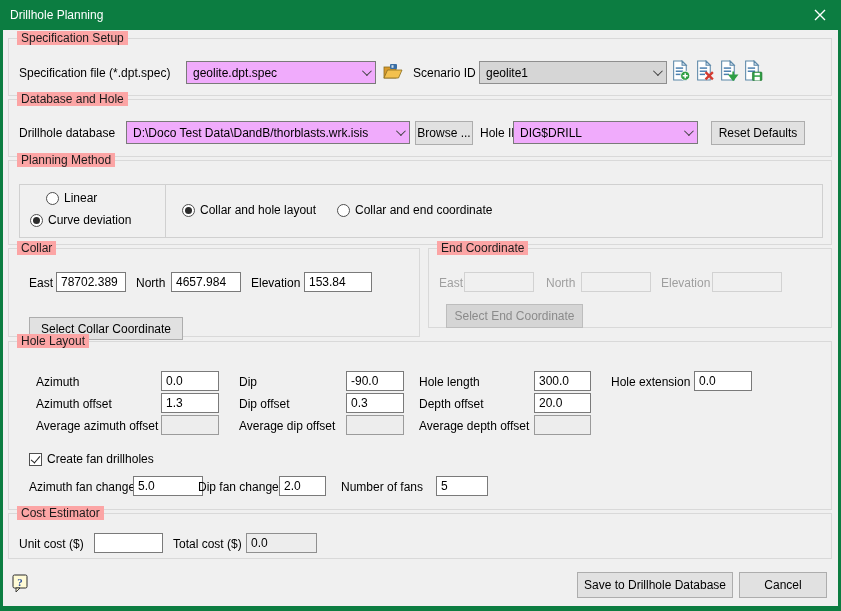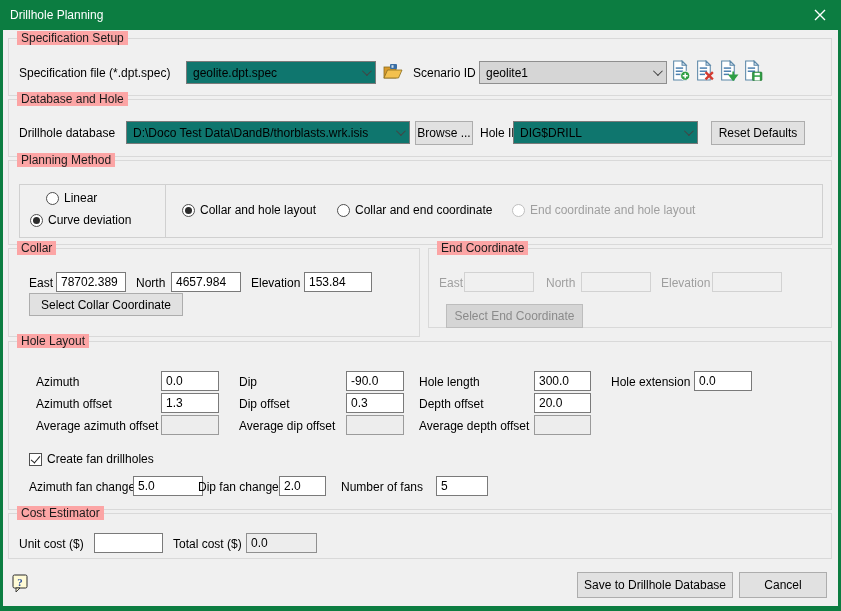--- a/index.html
+++ b/index.html
@@ -13,21 +13,21 @@
                align-items:center; justify-content:center; cursor:pointer; }
   .body { position:absolute; top:30px; left:3px; width:835px; height:576px; background:#f0f0f0; }
 
   .group { position:absolute; border:1px solid #d9d9d9; }
   .gtitle { position:absolute; top:-8px; left:8px; background:#fca5a5; padding:0 4px;
             font-size:12px; color:#1b1b1b; white-space:nowrap; }
 
   .lbl { position:absolute; font-size:12px; color:#000; white-space:nowrap; }
   .lbl.dis { color:#9f9f9f; }
 
-  .combo { position:absolute; height:23px; background:#0f766e; border:1px solid #7a7a7a;
+  .combo { position:absolute; height:23px; background:#f0abfc; border:1px solid #7a7a7a;
            display:flex; align-items:center; padding:0 6px; font-size:12px; cursor:default; }
   .combo.gray { background:#d6d6d6; border-color:#8f8f8f; }
   .chev { margin-left:auto; width:7px; height:7px; border-right:1.4px solid #444;
           border-bottom:1.4px solid #444; transform:rotate(45deg) translateY(-2px); flex:none; }
 
   .tb { position:absolute; height:20px; border:1px solid #7a7a7a; background:#fff;
         font-size:12px; padding:0 4px; font-family:inherit; color:#000; }
   .tb.avg { background:#ededed; border-color:#9b9b9b; }
   .tb.off { background:#f0f0f0; border-color:#d2d2d2; }
   .tb.ro  { background:#ededed; border-color:#8f8f8f; }
@@ -166,37 +166,33 @@
           <span class="radio sel"></span>
           <span>Curve deviation</span>
         </div>
         <div class="radio-row" style="left:162px; top:18px;">
           <span class="radio sel"></span>
           <span>Collar and hole layout</span>
         </div>
         <div class="radio-row" style="left:317px; top:18px;">
           <span class="radio"></span>
           <span>Collar and end coordinate</span>
-        </div>
-        <div class="radio-row disab" style="left:492px; top:18px;">
-          <span class="radio disab"></span>
-          <span>End coordinate and hole layout</span>
         </div>
       </div>
     </div>
 
     <div class="group" style="left:5px; top:218px; width:412px; height:89px;">
       <span class="gtitle">Collar</span>
       <span class="lbl" style="left:20px; top:27px;">East</span>
       <input class="tb" style="left: 47px; top: 23px; width: 70px;" value="78702.389">
       <span class="lbl" style="left:127px; top:27px;">North</span>
       <input class="tb" style="left: 162px; top: 23px; width: 70px;" value="4657.984">
       <span class="lbl" style="left:242px; top:27px;">Elevation</span>
       <input class="tb" style="left: 295px; top: 23px; width: 68px;" value="153.84">
-      <button class="btn" style="left:20px; top:44px; width:154px; height:23px;">Select Collar Coordinate</button>
+      <button class="btn" style="left:20px; top:68px; width:154px; height:23px;">Select Collar Coordinate</button>
     </div>
 
     <div class="group" style="left:425px; top:218px; width:404px; height:80px;">
       <span class="gtitle">End Coordinate</span>
       <span class="lbl dis" style="left:10px; top:27px;">East</span>
       <input class="tb off" style="left: 35px; top: 23px; width: 70px;" disabled="" value="">
       <span class="lbl dis" style="left:117px; top:27px;">North</span>
       <input class="tb off" style="left: 152px; top: 23px; width: 70px;" disabled="" value="">
       <span class="lbl dis" style="left:232px; top:27px;">Elevation</span>
       <input class="tb off" style="left: 283px; top: 23px; width: 70px;" disabled="" value="">

